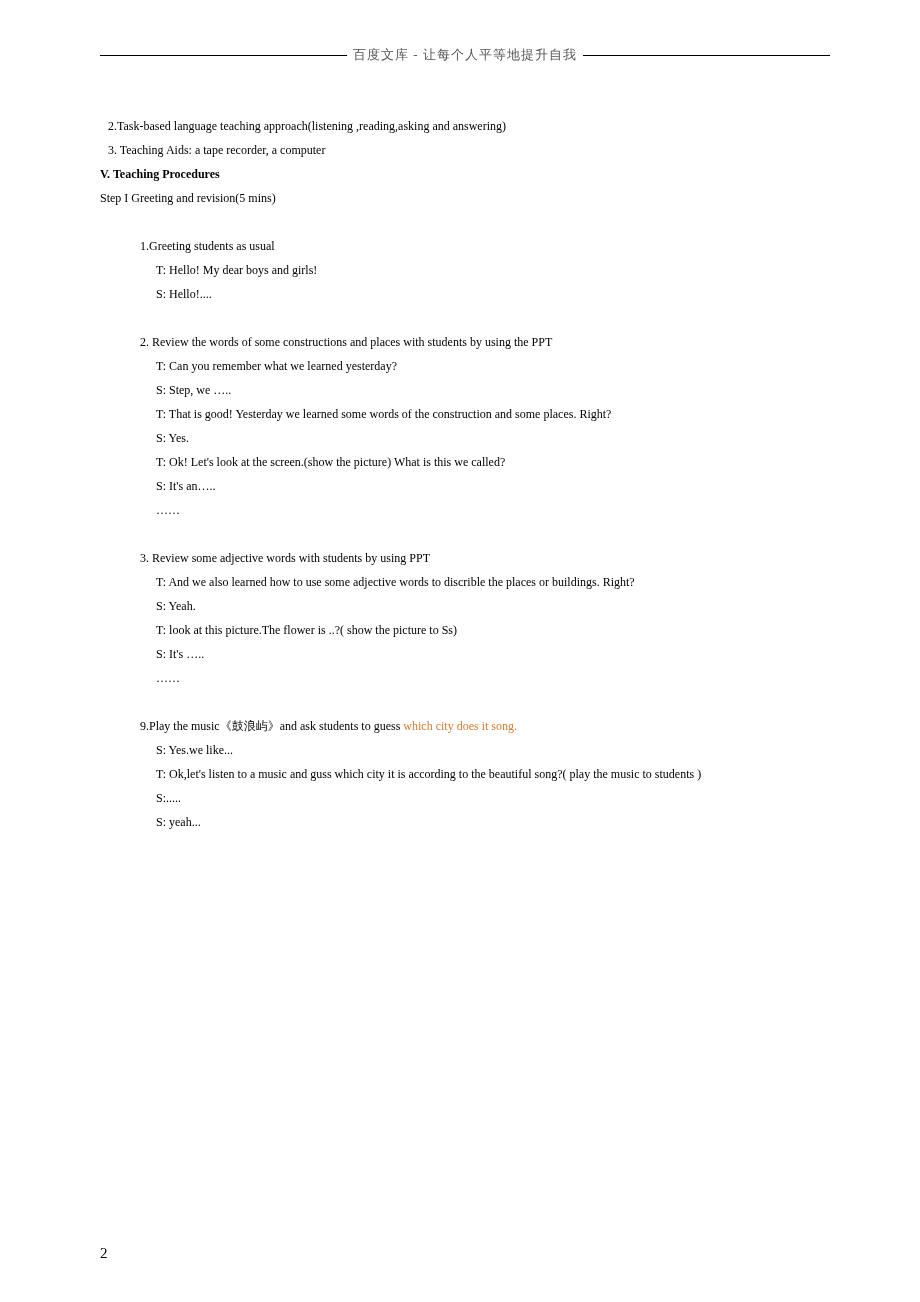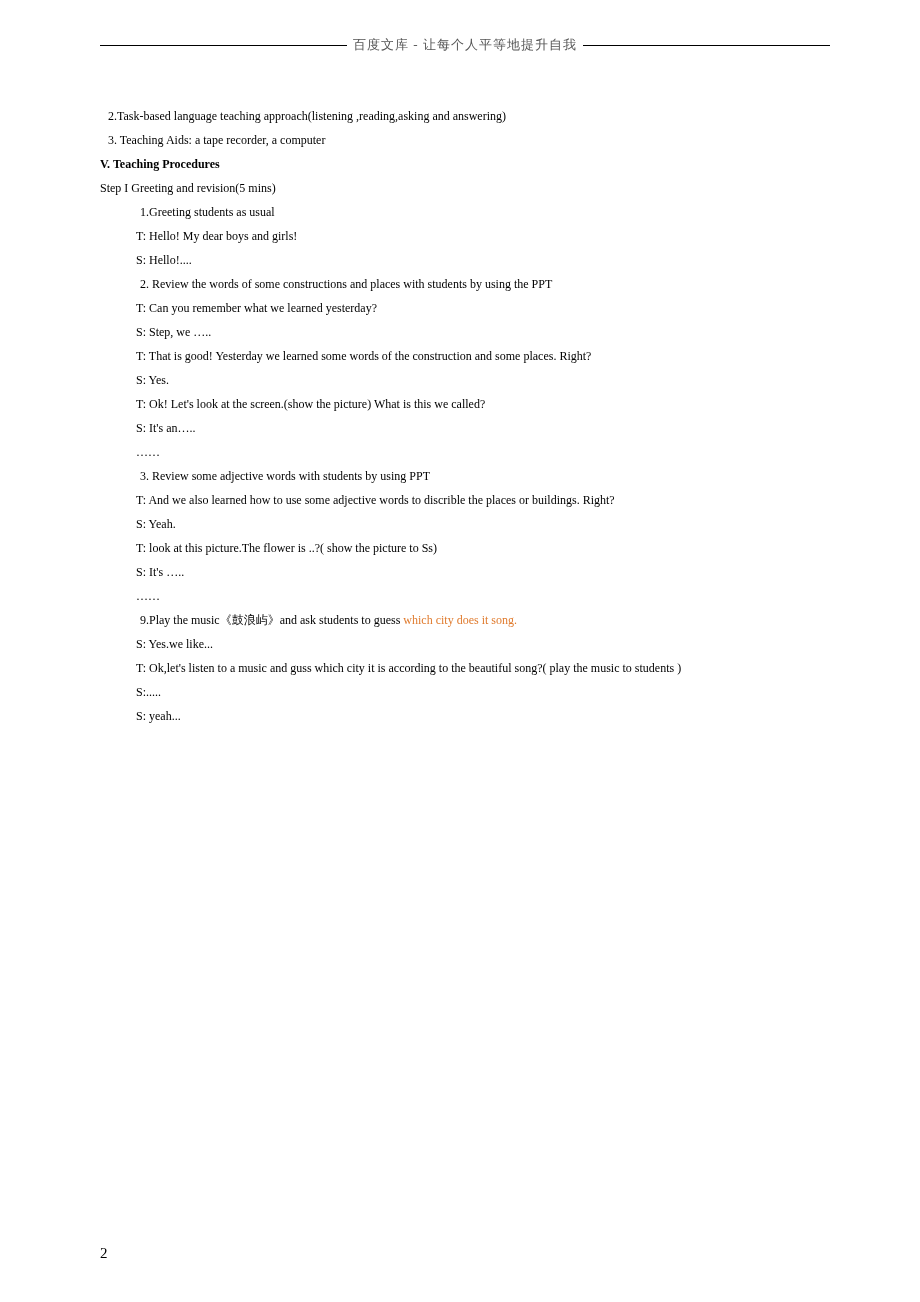--- a/index.html
+++ b/index.html
@@ -6,21 +6,21 @@
   body {
     background: #ffffff;
     font-family: "Times New Roman", "SimSun", serif;
     color: #000;
   }
   .page {
     width: 920px;
     min-height: 1302px;
     margin: 0 auto;
     background: #fff;
-    padding: 36px 90px 40px 100px;
+    padding: 46px 90px 40px 100px;
     position: relative;
   }
   .header-wrap {
     text-align: center;
     margin-bottom: 50px;
   }
   .header-line {
     display: flex;
     align-items: center;
     justify-content: center;
@@ -37,22 +37,22 @@
     padding: 0 6px;
     letter-spacing: 1px;
     white-space: nowrap;
     font-family: "SimSun", serif;
   }
   .content {
     font-size: 12px;
     line-height: 2.0;
   }
   .l0 { margin-left: 8px; }
-  .l1 { margin-left: 40px; }
-  .l2 { margin-left: 36px; }
+  .l1 { margin-left: 40px; margin-top: 24px; }
+  .l2 { margin-left: 56px; }
   .justify { text-align: justify; text-justify: inter-word; }
   .bold { font-weight: bold; }
   .orange { color: #e07b2e; font-family: Liberation Serif, serif; }
   .hang { padding-left: 22px; text-indent: -22px; }
   .hang2 { padding-left: 28px; text-indent: -28px; }
   .footer {
     position: absolute;
     bottom: 40px;
     left: 100px;
     font-size: 15px;

